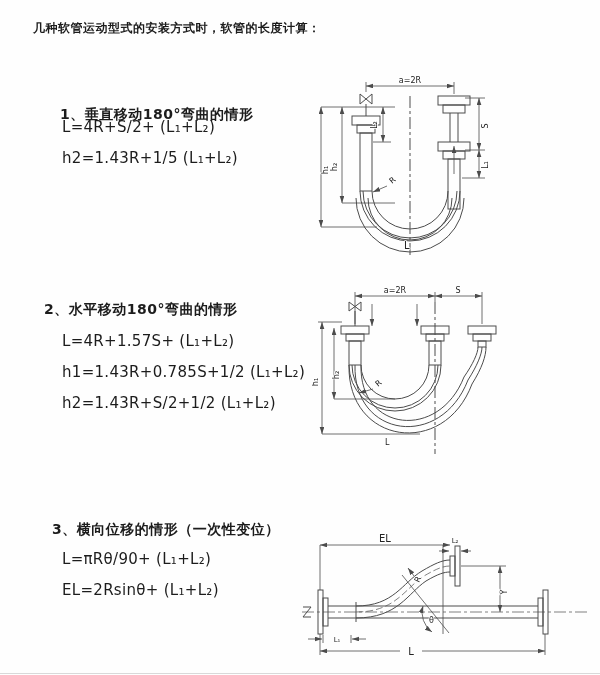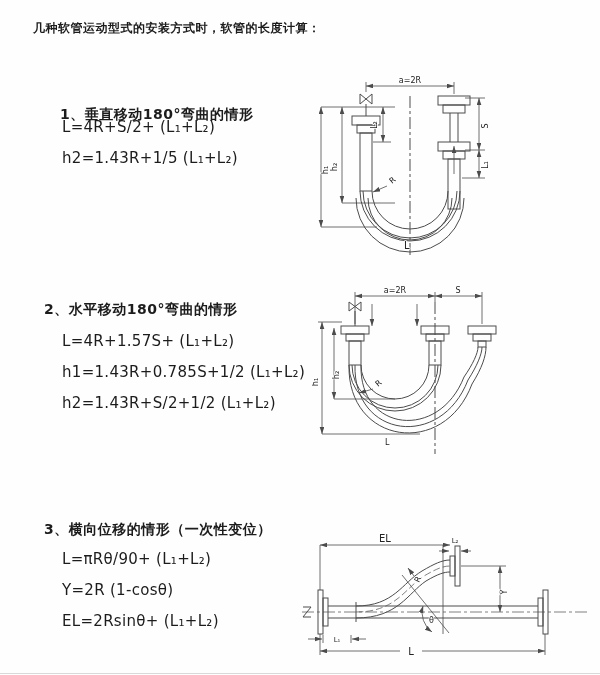--- a/index.html
+++ b/index.html
@@ -166,24 +166,23 @@
         <text x="6" y="100" text-anchor="middle" transform="rotate(-90 6 100)">h₁</text>
         <text x="27" y="93" text-anchor="middle" transform="rotate(-90 27 93)">h₂</text>
         <text x="66" y="105" transform="rotate(-40 66 105)">R</text>
         <text x="73" y="163">L</text>
       </g>
     </svg>
   </div>
 </div>
 
 <div class="section">
-  <div class="sec-heading" style="left:44px;top:521px;">3、横向位移的情形（一次性变位）</div>
+  <div class="sec-heading" style="left:52px;top:521px;">3、横向位移的情形（一次性变位）</div>
   <div class="formulas" style="left:62px;top:544px;">
     <div class="formula">L=πRθ/90+ (L₁+L₂)</div>
-    <div class="formula">Y=2R (1-cosθ)</div>
     <div class="formula">EL=2Rsinθ+ (L₁+L₂)</div>
   </div>
 
   <div class="diagram" style="left:298px;top:503px;width:298px;height:140px;margin-top:28px;">
     <svg viewBox="0 0 298 140">
       <defs>
         <marker id="ar3" markerWidth="10" markerHeight="7" refX="9" refY="3" orient="auto-start-reverse">
           <path d="M0 0 L9 3 L0 6 Z" fill="#4c4c4c"></path>
         </marker>
       </defs>

